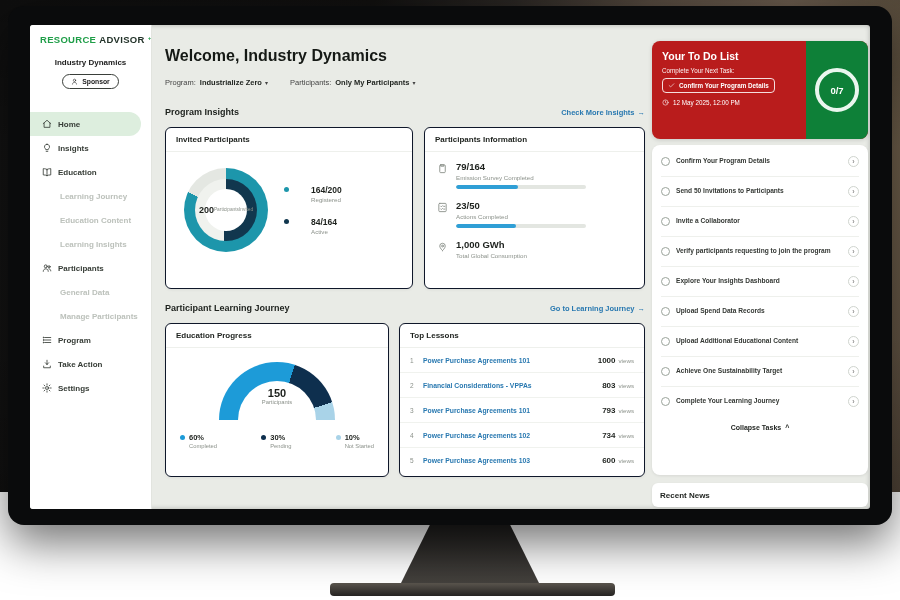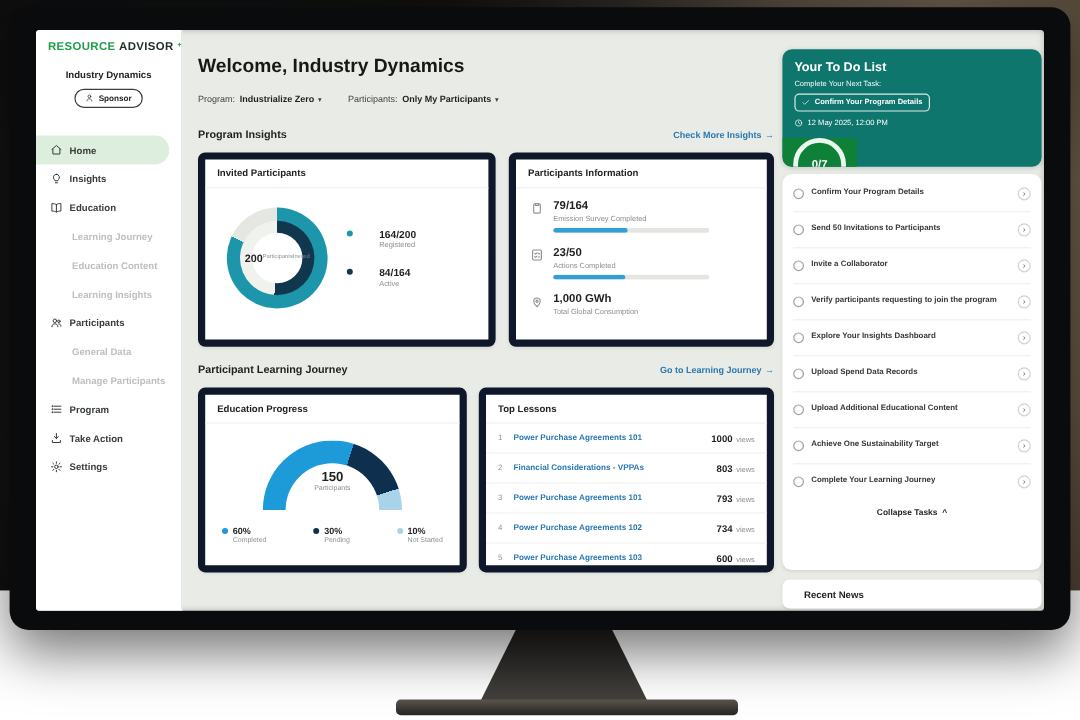--- a/index.html
+++ b/index.html
@@ -29,21 +29,21 @@
 .main{position:absolute;left:135px;top:0;width:480px;height:100%}
 .welcome{position:absolute;left:0;top:22px;font-size:16px;font-weight:bold;color:#151915}
 .filters{position:absolute;left:0;top:53px;display:flex;gap:22px;font-size:7.5px;color:#444;align-items:center}
 .flt{display:flex;align-items:center}
 .fval{font-weight:bold;color:#1d211d;margin-left:4px}
 .caret{font-size:6px;margin-left:3px;color:#444}
 .sech{position:absolute;left:0;width:480px;display:flex;justify-content:space-between;align-items:center}
 .sech1{top:82px}.sech2{top:278px}
 .sect{font-size:9px;font-weight:bold;color:#1d211d}
 .seclink{font-size:7.5px;font-weight:bold;color:#2878b0;display:flex;align-items:center;gap:3px}
-.card{position:absolute;background:#fff;border-radius:6px;border:6px solid #0f172a;box-shadow:0 1px 3px rgba(0,0,0,.06)}
+.card{position:absolute;background:#fff;border-radius:6px;border:1px solid #0f172a;box-shadow:0 1px 3px rgba(0,0,0,.06)}
 .chead{padding:7px 10px;border-bottom:1px solid #eef0ec;font-size:8px;font-weight:bold;color:#1d211d}
 .c-invited{left:0;top:102px;width:248px;height:162px}
 .c-info{left:259px;top:102px;width:221px;height:162px}
 .c-edu{left:0;top:298px;width:224px;height:154px}
 .c-lessons{left:234px;top:298px;width:246px;height:154px}
 .inv-body{display:flex;align-items:center;padding:16px 10px;gap:16px}
 .donut{position:relative;width:84px;height:84px;margin-left:8px;flex-shrink:0}
 #donut-outer{position:absolute;inset:0;border-radius:50%}
 #donut-inner{position:absolute;inset:11px;border-radius:50%}
 .d-hole{position:absolute;inset:21px;background:#fff;border-radius:50%;display:flex;flex-direction:row;align-items:center;justify-content:center;text-align:center}
@@ -88,21 +88,21 @@
 .t-next svg,.t-due svg{width:7px;height:7px;flex-shrink:0}
 .t-due{display:flex;align-items:center;gap:4px;margin-top:6px;font-size:6.3px}
 .todo-right{width:62px;display:flex;align-items:center;justify-content:center}
 .ring{width:44px;height:44px;border-radius:50%;border:4px solid #eaf6ee;display:flex;align-items:center;justify-content:center;color:#fff;font-weight:bold;font-size:9.5px}
 .tasks{position:absolute;left:622px;top:120px;width:216px;height:330px;background:#fff;border-radius:8px;padding:2px 9px;box-shadow:0 1px 3px rgba(0,0,0,.08)}
 .trow{display:flex;align-items:center;gap:6px;padding:9px 0;border-bottom:1px solid #eef0ec}
 .tcheck{width:9px;height:9px;border:1.2px solid #9aa39a;border-radius:50%;flex-shrink:0}
 .tlabel{flex:1;font-size:6.6px;font-weight:bold;color:#343834;line-height:1.35}
 .tchev{width:11px;height:11px;border:1px solid #cfd4ce;border-radius:50%;display:flex;align-items:center;justify-content:center;font-size:7px;color:#666;flex-shrink:0}
 .collapse{display:flex;align-items:center;justify-content:center;gap:4px;padding:8px 0 4px;font-size:7px;font-weight:bold;color:#1d211d}
-.news{position:absolute;left:622px;top:458px;width:216px;height:24px;background:#fff;border-radius:6px;display:flex;align-items:center;padding:0 18px;font-size:8px;font-weight:bold;color:#1d211d;box-shadow:0 1px 3px rgba(0,0,0,.08)}
+.news{position:absolute;left:622px;top:458px;width:216px;height:24px;background:#fff;border-radius:6px;display:flex;align-items:center;padding:0 8px;font-size:8px;font-weight:bold;color:#1d211d;box-shadow:0 1px 3px rgba(0,0,0,.08)}
 </style>
 </head>
 <body>
 
 <div class="stage">
   <div class="shade"></div>
   <div class="stand-neck"></div>
   <div class="stand-base"></div>
 
   <div class="monitor">
@@ -394,21 +394,21 @@
             <span class="lrank">5</span>
             <span class="ltitle">Power Purchase Agreements 103</span>
             <span class="lviews">
                 <b>600</b>
                 <span>views</span>
               </span>
           </div>
         </div>
       </div>
 
-      <div class="todo-card" style="background: #0f766e; flex-direction: column;">
+      <div class="todo-card" style="background: #b91c1c;">
         <div class="todo-left">
           <div class="t-title">Your To Do List</div>
           <div class="t-sub">Complete Your Next Task:</div>
           <div class="t-next">
             <svg viewBox="0 0 24 24">
                 <path d="M4 12l5 5L20 6"></path>
               </svg>
             <span>Confirm Your Program Details</span>
           </div>
           <div class="t-due">

